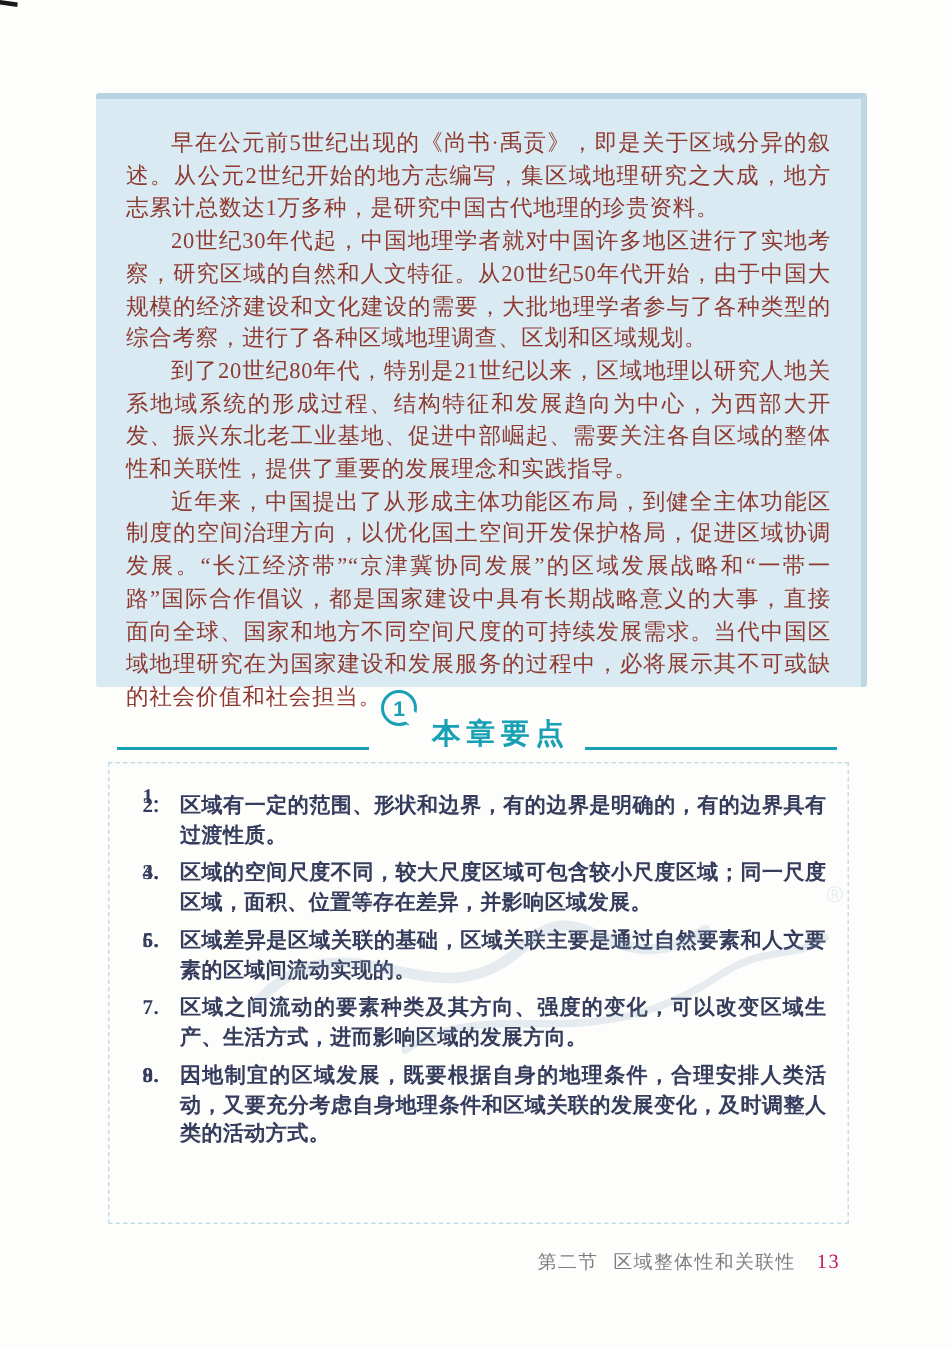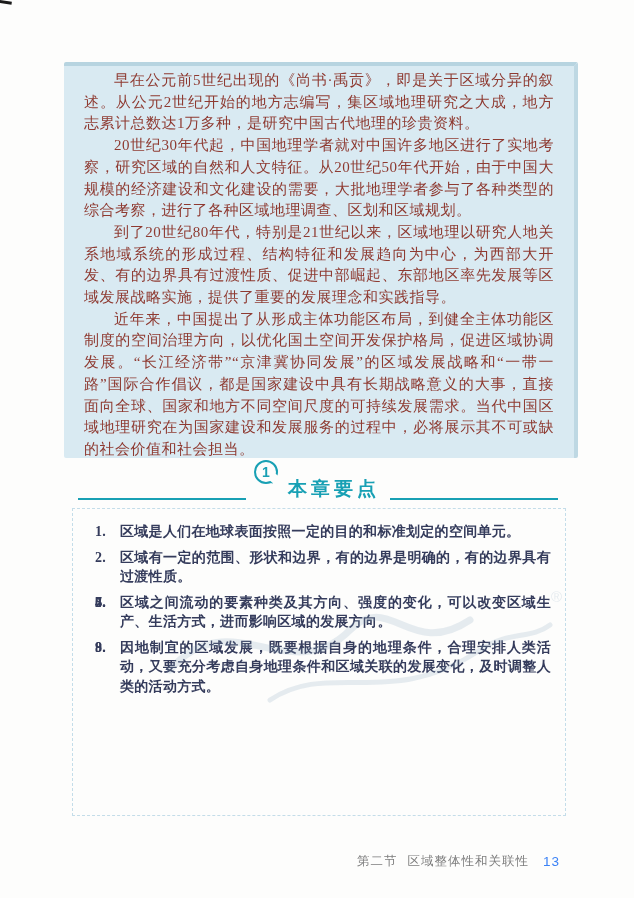--- a/index.html
+++ b/index.html
@@ -11,21 +11,21 @@
   .corner-mark{
     position:absolute;left:0;top:0;width:12px;height:3px;
     background:#1a1a1a;transform:rotate(8deg);transform-origin:left top;
   }
   
   .intro-box{
     position:absolute;left:64px;top:62px;width:514px;height:396px;
     background:#d9eaf2;
     border-top:4px solid #b7d4e0;border-right:4px solid #bed8e3;
     border-radius:2px;box-sizing:border-box;
-    padding:4px 20px 0 20px;
+    padding:20px 20px 0 20px;
   }
   .intro-box p{
     margin:0;color:#8e3a31;font-size:15px;line-height:21.7px;
     text-indent:2em;text-align:justify;letter-spacing:0.5px;
   }
   
   .section-header{
     position:absolute;left:78px;top:468px;width:480px;height:34px;
     display:flex;align-items:flex-end;
   }
@@ -72,71 +72,72 @@
   }
   .watermark svg{width:100%;height:100%;}
   .wm-reg{
     position:absolute;right:18px;top:48px;color:#8aa6bd;font-size:15px;
     font-family:"Liberation Sans","DejaVu Sans",sans-serif;
   }
   
   .footer{
     position:absolute;right:74px;top:833px;
     color:#7d7d7d;font-size:12.5px;letter-spacing:1px;
-    display:flex;align-items:center;margin-top:20px;
+    display:flex;align-items:flex-start;
   }
   .footer .sec-label{margin-right:10px;}
   .footer .page-num{
-    margin-left:14px;font-size:13.5px;color:#3b82f6;
-    font-family:Liberation Sans, sans-serif;
+    margin-left:14px;font-size:13.5px;color:#be185d;
+    font-family:Liberation Serif, serif;
   }
 </style>
 </head>
 <body>
 
 <div class="corner-mark"></div>
 
 <div class="intro-box">
   <p>早在公元前5世纪出现的《尚书·禹贡》，即是关于区域分异的叙述。从公元2世纪开始的地方志编写，集区域地理研究之大成，地方志累计总数达1万多种，是研究中国古代地理的珍贵资料。</p>
   <p>20世纪30年代起，中国地理学者就对中国许多地区进行了实地考察，研究区域的自然和人文特征。从20世纪50年代开始，由于中国大规模的经济建设和文化建设的需要，大批地理学者参与了各种类型的综合考察，进行了各种区域地理调查、区划和区域规划。</p>
-  <p>到了20世纪80年代，特别是21世纪以来，区域地理以研究人地关系地域系统的形成过程、结构特征和发展趋向为中心，为西部大开发、有的边界具有过渡性质、促进中部崛起、东部地区率先发展等区域发展战略实施，提供了重要的发展理念和实践指导。</p>
+  <p>到了20世纪80年代，特别是21世纪以来，区域地理以研究人地关系地域系统的形成过程、结构特征和发展趋向为中心，为西部大开发、振兴东北老工业基地、促进中部崛起、需要关注各自区域的整体性和关联性，提供了重要的发展理念和实践指导。</p>
   <p>近年来，中国提出了从形成主体功能区布局，到健全主体功能区制度的空间治理方向，以优化国土空间开发保护格局，促进区域协调发展。“长江经济带”“京津冀协同发展”的区域发展战略和“一带一路”国际合作倡议，都是国家建设中具有长期战略意义的大事，直接面向全球、国家和地方不同空间尺度的可持续发展需求。当代中国区域地理研究在为国家建设和发展服务的过程中，必将展示其不可或缺的社会价值和社会担当。</p>
 </div>
 
 <div class="section-header">
   <div class="rule"></div>
   <div class="header-center">
     <span class="num-circle">
       <span>1</span>
     </span>
     <span class="header-title">本章要点</span>
   </div>
   <div class="rule"></div>
 </div>
 
 <div class="key-points">
   <div class="kp-item">
     <span class="kp-num">1.</span>
-    <span>区域是人们在地球表面按照一定的目的和标准划定的空间单元。</span>
   </div>
   <div class="kp-item">
     <span class="kp-num">2.</span>
     <span>区域有一定的范围、形状和边界，有的边界是明确的，有的边界具有过渡性质。</span>
   </div>
   <div class="kp-item">
     <span class="kp-num">3.</span>
   </div>
   <div class="kp-item">
     <span class="kp-num">4.</span>
+    <span>区域的空间尺度不同，较大尺度区域可包含较小尺度区域；同一尺度区域，面积、位置等存在差异，并影响区域发展。</span>
   </div>
   <div class="kp-item">
     <span class="kp-num">5.</span>
   </div>
   <div class="kp-item">
     <span class="kp-num">6.</span>
+    <span>区域差异是区域关联的基础，区域关联主要是通过自然要素和人文要素的区域间流动实现的。</span>
   </div>
   <div class="kp-item">
     <span class="kp-num">7.</span>
     <span>区域之间流动的要素种类及其方向、强度的变化，可以改变区域生产、生活方式，进而影响区域的发展方向。</span>
   </div>
   <div class="kp-item">
     <span class="kp-num">8.</span>
   </div>
   <div class="kp-item">
     <span class="kp-num">9.</span>

